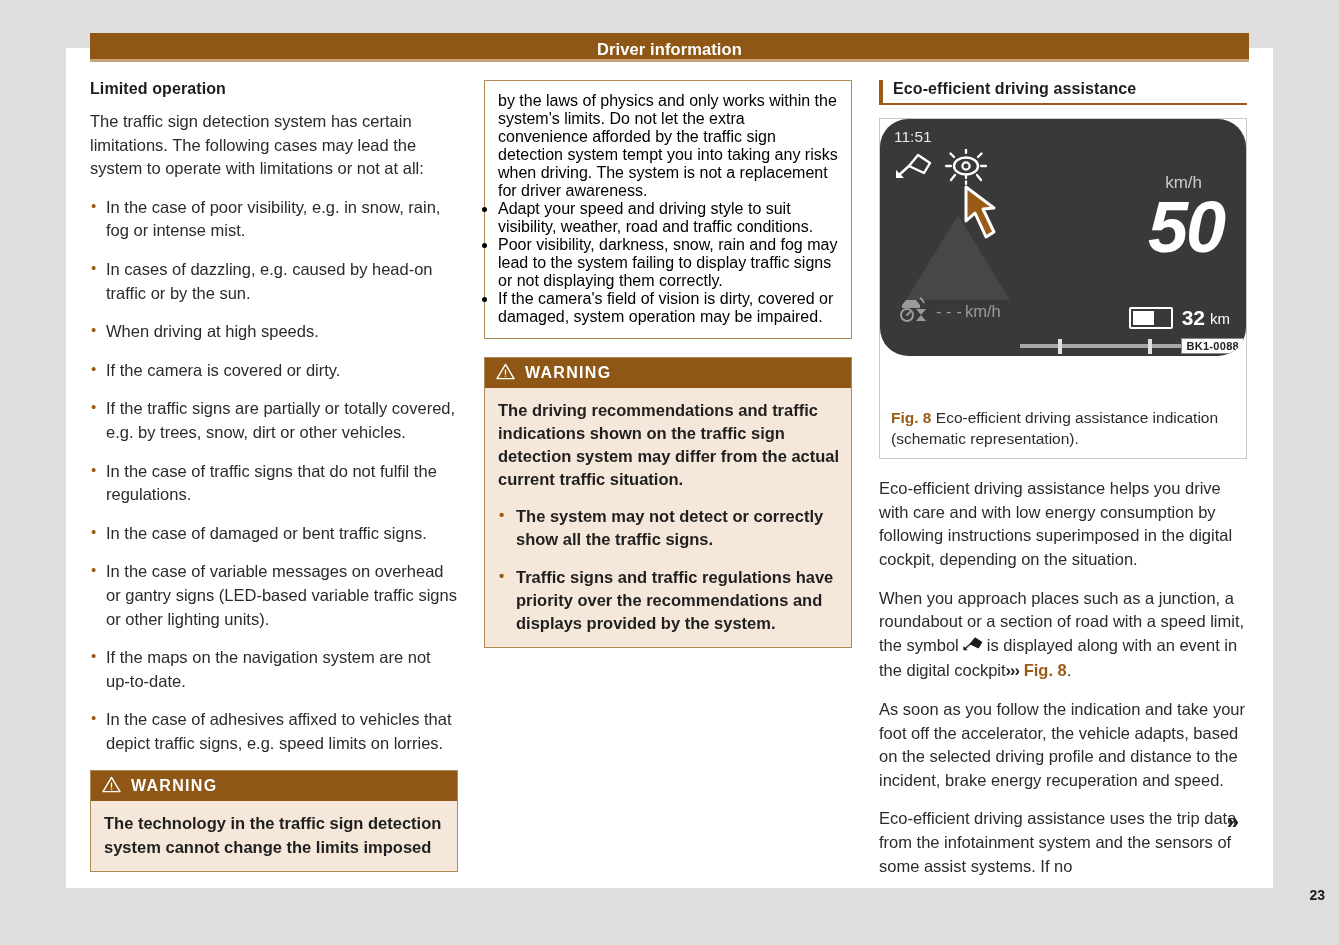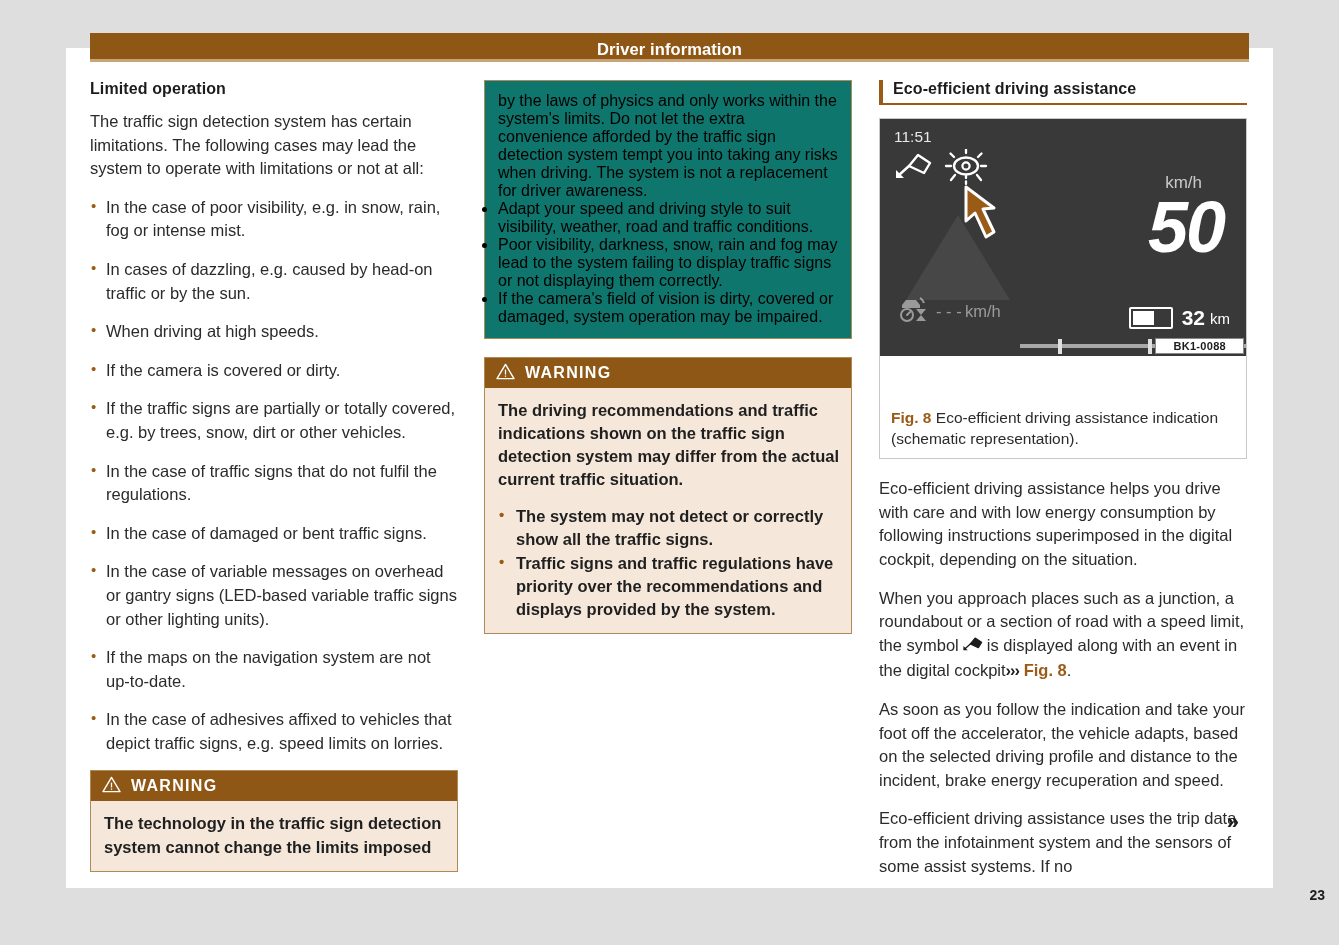--- a/index.html
+++ b/index.html
@@ -136,35 +136,36 @@
     font-weight: bold;
     line-height: 1.40;
     color: #1f1f1f;
   }
   .warnbox-body p { margin-bottom: 14px; }
   .warnbox-body p:last-child { margin-bottom: 0; }
   .warnbox-body ul { list-style: none; }
   .warnbox-body ul li {
     position: relative;
     padding-left: 18px;
+    margin-bottom: 14px;
   }
   .warnbox-body ul li:last-child { margin-bottom: 0; }
   .warnbox-body ul li::before {
     content: "\2022";
     position: absolute;
     left: 1px;
     top: -1px;
     color: #9a5b17;
     font-size: 15px;
   }
 
   
   .contbox {
     border: 1px solid #b08a56;
-    background: #0f766e;
+    background: #ffffff;
     margin-bottom: 18px;
     padding: 11px 13px 12px 13px;
   }
 
   
   .section-title {
     border-left: 4px solid #9a5b17;
     border-bottom: 2px solid #9a5b17;
     padding: 0 0 5px 10px;
     margin-bottom: 13px;
@@ -179,20 +180,21 @@
   
   .figure {
     border: 1px solid #c9c9c9;
     margin-bottom: 18px;
   }
   .cockpit {
     position: relative;
     height: 237px;
     background: #393939;
     overflow: hidden;
+    border-radius: 28px;
   }
   .ck-time {
     position: absolute; left: 14px; top: 9px;
     color: #e8e8e8; font-size: 15.5px;
   }
   .ck-icon-foot { position: absolute; left: 13px; top: 34px; }
   .ck-icon-eye  { position: absolute; left: 62px; top: 30px; }
   .ck-cursor    { position: absolute; left: 80px; top: 62px; }
   .ck-cone {
     position: absolute; left: 26px; top: 96px;
@@ -242,21 +244,21 @@
     height: 4px; background: #a8a8a8;
   }
   .ck-tick {
     position: absolute; bottom: 2px;
     width: 4px; height: 15px; background: #e0e0e0;
   }
   .ck-code {
     position: absolute; right: 2px; bottom: 2px;
     background: #ffffff; color: #1c1c1c;
     font-size: 11px; font-weight: bold;
-    padding: 1px 17px;
+    padding: 1px 4px;
     border: 1px solid #888;
     letter-spacing: 0.3px;
   }
   .fig-caption {
     padding: 8px 11px 9px 11px;
     font-size: 15.5px;
     line-height: 1.33;
     color: #2b2b2b;
     background: #ffffff;
     margin-top: 44px;

